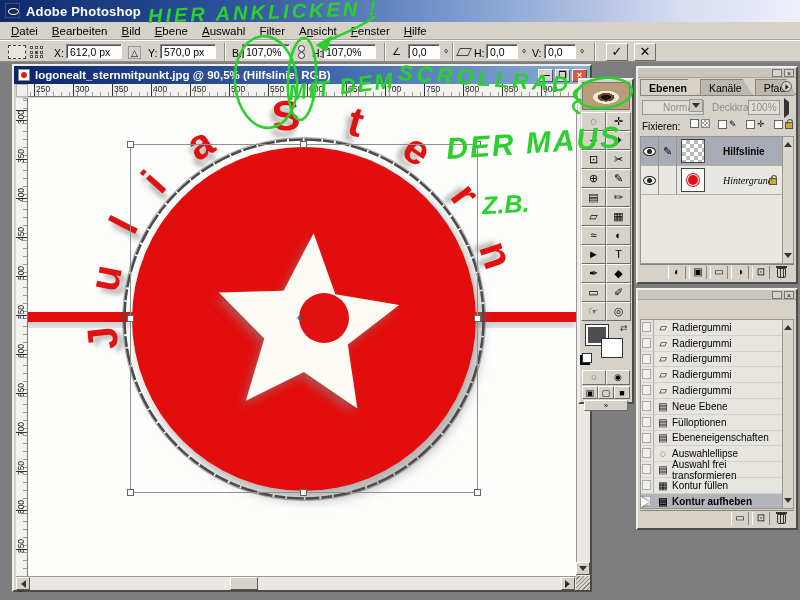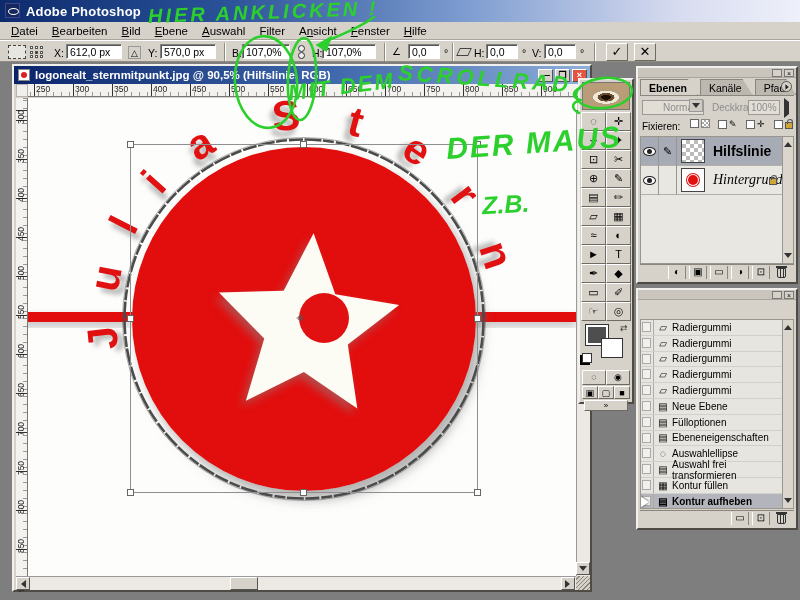--- a/index.html
+++ b/index.html
@@ -113,21 +113,21 @@
   #layer-list { position:absolute; left:2px; top:68px; right:2px; height:128px; background:#e9e7e2; border:1px solid #9a968e; }
   .layer-row { position:relative; height:29px; display:flex; align-items:center; border-bottom:1px solid #b5b1a9; }
   .layer-row.selected { background:#a6abb6; }
   .lcell { width:18px; height:29px; border-right:1px solid #9a968e; display:flex; align-items:center; justify-content:center; }
   .eye { position:relative; width:13px; height:9px; border:1px solid #222; border-radius:50%; background:#fff; }
   .eye::after { content:""; position:absolute; left:3px; top:1px; width:5px; height:5px; background:#222; border-radius:50%; }
   .thumb { width:24px; height:24px; margin-left:4px; border:1px solid #444; }
   .thumb.checker { background-image:linear-gradient(45deg,#bbb 25%,transparent 25% 75%,#bbb 75%),linear-gradient(45deg,#bbb 25%,transparent 25% 75%,#bbb 75%); background-size:8px 8px; background-position:0 0,4px 4px; background-color:#fff; }
   .thumb.minilogo { position:relative; background:#fff; }
   .thumb.minilogo::after { content:""; position:absolute; left:6px; top:6px; width:10px; height:10px; background:#e21111; border-radius:50%; box-shadow:0 0 0 1px #fff,0 0 0 2px #e21111; }
-  .layer-name { margin-left:8px; font-size:14px; }
+  .layer-name { margin-left:18px; font-size:10px; }
   .layer-row.selected .layer-name { font-weight:bold; }
   .layer-name.italic { font-style:italic; font-weight:normal; font-family:"Liberation Serif",serif; }
   .pal-scroll { position:absolute; right:0px; top:0px; width:11px; bottom:0; background:#dad6ce; border-left:1px solid #9a968e; }
   .pal-bottom { position:absolute; left:2px; right:2px; bottom:2px; height:16px; border-top:1px solid #8a867e; display:flex; justify-content:flex-end; align-items:center; gap:3px; padding-right:4px; background:#d6d2ca; }
   .pbtn { width:18px; height:13px; font-size:10px; line-height:12px; text-align:center; border-left:1px solid #fff; border-right:1px solid #8a867e; }
   .trash { position:relative; width:9px; height:10px; border:1px solid #333; border-radius:0 0 2px 2px; margin:0 4px; background:linear-gradient(90deg,transparent 2px,#333 2px 3px,transparent 3px 5px,#333 5px 6px,transparent 6px); }
   .trash::before { content:""; position:absolute; left:-2px; top:-3px; width:11px; height:2px; background:#333; }
 
   
   #history-list { position:absolute; left:2px; top:29px; right:2px; height:190px; background:#e7e5e0; border:1px solid #9a968e; overflow:hidden; }

